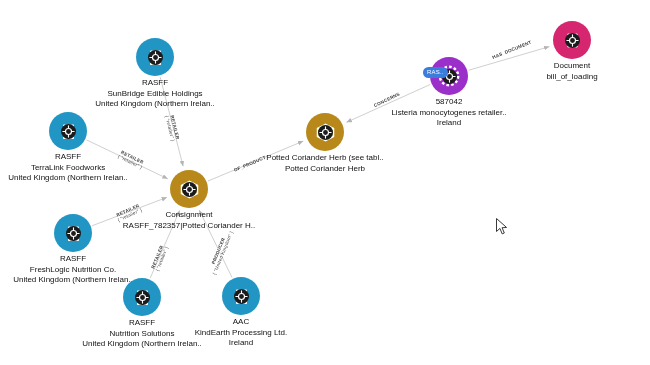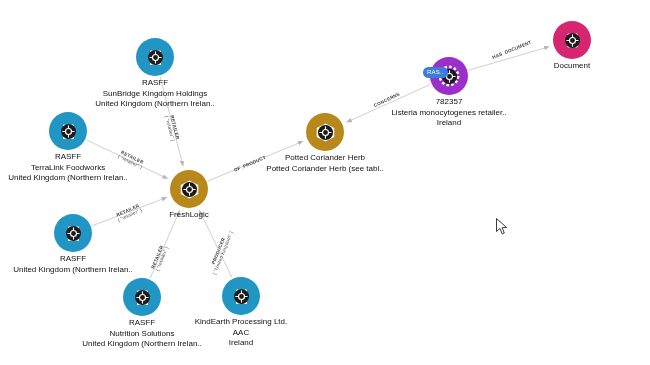--- a/index.html
+++ b/index.html
@@ -180,21 +180,21 @@
             <g stroke="#ffffff" stroke-width="1.15" stroke-linecap="round">
               <line x1="6.5" y1="0.9" x2="6.5" y2="3.1"></line>
               <line x1="6.5" y1="9.9" x2="6.5" y2="12.1"></line>
               <line x1="0.9" y1="6.5" x2="3.1" y2="6.5"></line>
               <line x1="9.9" y1="6.5" x2="12.1" y2="6.5"></line>
             </g>
           </svg>
         </div>
         <div class="node-labels">
           <span class="l">RASFF</span>
-          <span class="l">SunBridge Kingdom Holdings</span>
+          <span class="l">SunBridge Edible Holdings</span>
           <span class="l">United Kingdom (Northern Irelan..</span>
         </div>
       </div>
       <div class="node" style="left: 68px; top: 131px;">
         <div class="node-circle teal">
           <svg width="19" height="19" viewBox="0 0 19 19">
             <rect x="4" y="2.5" width="11" height="14.5" rx="0.8" fill="#ffffff"></rect>
             <g fill="#2196c4">
               <rect x="5.8" y="4.3" width="1.7" height="1.7"></rect>
               <rect x="8.6" y="4.3" width="1.7" height="1.7"></rect>
@@ -250,20 +250,21 @@
             <g stroke="#ffffff" stroke-width="1.15" stroke-linecap="round">
               <line x1="6.5" y1="0.9" x2="6.5" y2="3.1"></line>
               <line x1="6.5" y1="9.9" x2="6.5" y2="12.1"></line>
               <line x1="0.9" y1="6.5" x2="3.1" y2="6.5"></line>
               <line x1="9.9" y1="6.5" x2="12.1" y2="6.5"></line>
             </g>
           </svg>
         </div>
         <div class="node-labels">
           <span class="l">RASFF</span>
+          <span class="l">FreshLogic Nutrition Co.</span>
           <span class="l">United Kingdom (Northern Irelan..</span>
         </div>
       </div>
       <div class="node" style="left: 142px; top: 297px;">
         <div class="node-circle teal">
           <svg width="19" height="19" viewBox="0 0 19 19">
             <rect x="4" y="2.5" width="11" height="14.5" rx="0.8" fill="#ffffff"></rect>
             <g fill="#2196c4">
               <rect x="5.8" y="4.3" width="1.7" height="1.7"></rect>
               <rect x="8.6" y="4.3" width="1.7" height="1.7"></rect>
@@ -318,22 +319,22 @@
             <circle cx="6.5" cy="6.5" r="3.0" fill="none" stroke="#ffffff" stroke-width="1.15"></circle>
             <g stroke="#ffffff" stroke-width="1.15" stroke-linecap="round">
               <line x1="6.5" y1="0.9" x2="6.5" y2="3.1"></line>
               <line x1="6.5" y1="9.9" x2="6.5" y2="12.1"></line>
               <line x1="0.9" y1="6.5" x2="3.1" y2="6.5"></line>
               <line x1="9.9" y1="6.5" x2="12.1" y2="6.5"></line>
             </g>
           </svg>
         </div>
         <div class="node-labels">
+          <span class="l">AAC</span>
           <span class="l">KindEarth Processing Ltd.</span>
-          <span class="l">AAC</span>
           <span class="l">Ireland</span>
         </div>
       </div>
       <div class="node" style="left: 189px; top: 189px;">
         <div class="node-circle gold">
           <svg width="21" height="21" viewBox="0 0 21 21">
             <path d="M10.5,2.4 L18.4,6.6 L18.4,14.4 L10.5,18.6 L2.6,14.4 L2.6,6.6 Z" fill="none" stroke="#ffffff" stroke-width="1.7" stroke-linejoin="round"></path>
             <path d="M2.6,6.6 L10.5,10.8 L18.4,6.6 M10.5,10.8 L10.5,18.6" fill="none" stroke="#ffffff" stroke-width="1.7" stroke-linejoin="round"></path>
           </svg>
         </div>
@@ -342,21 +343,22 @@
             <circle cx="6.5" cy="6.5" r="3.0" fill="none" stroke="#ffffff" stroke-width="1.15"></circle>
             <g stroke="#ffffff" stroke-width="1.15" stroke-linecap="round">
               <line x1="6.5" y1="0.9" x2="6.5" y2="3.1"></line>
               <line x1="6.5" y1="9.9" x2="6.5" y2="12.1"></line>
               <line x1="0.9" y1="6.5" x2="3.1" y2="6.5"></line>
               <line x1="9.9" y1="6.5" x2="12.1" y2="6.5"></line>
             </g>
           </svg>
         </div>
         <div class="node-labels">
-          <span class="l">FreshLogic</span>
+          <span class="l">Consignment</span>
+          <span class="l">RASFF_782357|Potted Coriander H..</span>
         </div>
       </div>
       <div class="node" style="left: 325px; top: 132px;">
         <div class="node-circle gold">
           <svg width="21" height="21" viewBox="0 0 21 21">
             <path d="M10.5,2.4 L18.4,6.6 L18.4,14.4 L10.5,18.6 L2.6,14.4 L2.6,6.6 Z" fill="none" stroke="#ffffff" stroke-width="1.7" stroke-linejoin="round"></path>
             <path d="M2.6,6.6 L10.5,10.8 L18.4,6.6 M10.5,10.8 L10.5,18.6" fill="none" stroke="#ffffff" stroke-width="1.7" stroke-linejoin="round"></path>
           </svg>
         </div>
         <div class="node-badge">
@@ -364,22 +366,22 @@
             <circle cx="6.5" cy="6.5" r="3.0" fill="none" stroke="#ffffff" stroke-width="1.15"></circle>
             <g stroke="#ffffff" stroke-width="1.15" stroke-linecap="round">
               <line x1="6.5" y1="0.9" x2="6.5" y2="3.1"></line>
               <line x1="6.5" y1="9.9" x2="6.5" y2="12.1"></line>
               <line x1="0.9" y1="6.5" x2="3.1" y2="6.5"></line>
               <line x1="9.9" y1="6.5" x2="12.1" y2="6.5"></line>
             </g>
           </svg>
         </div>
         <div class="node-labels">
+          <span class="l">Potted Coriander Herb (see tabl..</span>
           <span class="l">Potted Coriander Herb</span>
-          <span class="l">Potted Coriander Herb (see tabl..</span>
         </div>
       </div>
       <div class="node" style="left: 449px; top: 76px;">
         <div class="node-circle purple">
           <svg width="24" height="24" viewBox="0 0 24 24">
             <circle cx="12" cy="12" r="9.2" fill="none" stroke="#ffffff" stroke-width="2.4" stroke-dasharray="2.6 2.2"></circle>
             <rect x="10.8" y="6.3" width="2.4" height="7.6" rx="1.2" fill="#ffffff"></rect>
             <circle cx="12" cy="16.5" r="1.45" fill="#ffffff"></circle>
           </svg>
         </div>
@@ -389,21 +391,21 @@
             <g stroke="#ffffff" stroke-width="1.15" stroke-linecap="round">
               <line x1="6.5" y1="0.9" x2="6.5" y2="3.1"></line>
               <line x1="6.5" y1="9.9" x2="6.5" y2="12.1"></line>
               <line x1="0.9" y1="6.5" x2="3.1" y2="6.5"></line>
               <line x1="9.9" y1="6.5" x2="12.1" y2="6.5"></line>
             </g>
           </svg>
         </div>
         <div class="node-pill">RAS..</div>
         <div class="node-labels">
-          <span class="l">782357</span>
+          <span class="l">587042</span>
           <span class="l">Listeria monocytogenes retailer..</span>
           <span class="l">Ireland</span>
         </div>
       </div>
       <div class="node" style="left: 572px; top: 40px;">
         <div class="node-circle pink">
           <svg width="19" height="19" viewBox="0 0 19 19">
             <rect x="4.3" y="2.4" width="10.4" height="14.2" rx="1.4" fill="#ffffff"></rect>
             <g fill="#d6266f">
               <rect x="6.4" y="5.6" width="6.2" height="1.25" rx="0.6"></rect>
@@ -418,20 +420,21 @@
             <g stroke="#ffffff" stroke-width="1.15" stroke-linecap="round">
               <line x1="6.5" y1="0.9" x2="6.5" y2="3.1"></line>
               <line x1="6.5" y1="9.9" x2="6.5" y2="12.1"></line>
               <line x1="0.9" y1="6.5" x2="3.1" y2="6.5"></line>
               <line x1="9.9" y1="6.5" x2="12.1" y2="6.5"></line>
             </g>
           </svg>
         </div>
         <div class="node-labels">
           <span class="l">Document</span>
+          <span class="l">bill_of_loading</span>
         </div>
       </div>
     </div>
 
   <div class="cursor" id="cursor" style="left: 496px; top: 218px;">
     <svg width="12" height="18" viewBox="0 0 12 18">
       <path d="M0.5,0.5 L0.5,13.5 L3.9,10.4 L6.2,15.9 L8.3,15.0 L6.1,9.7 L10.6,9.5 Z" fill="#ffffff" stroke="#3a3a3a" stroke-width="1"></path>
     </svg>
   </div>
 

